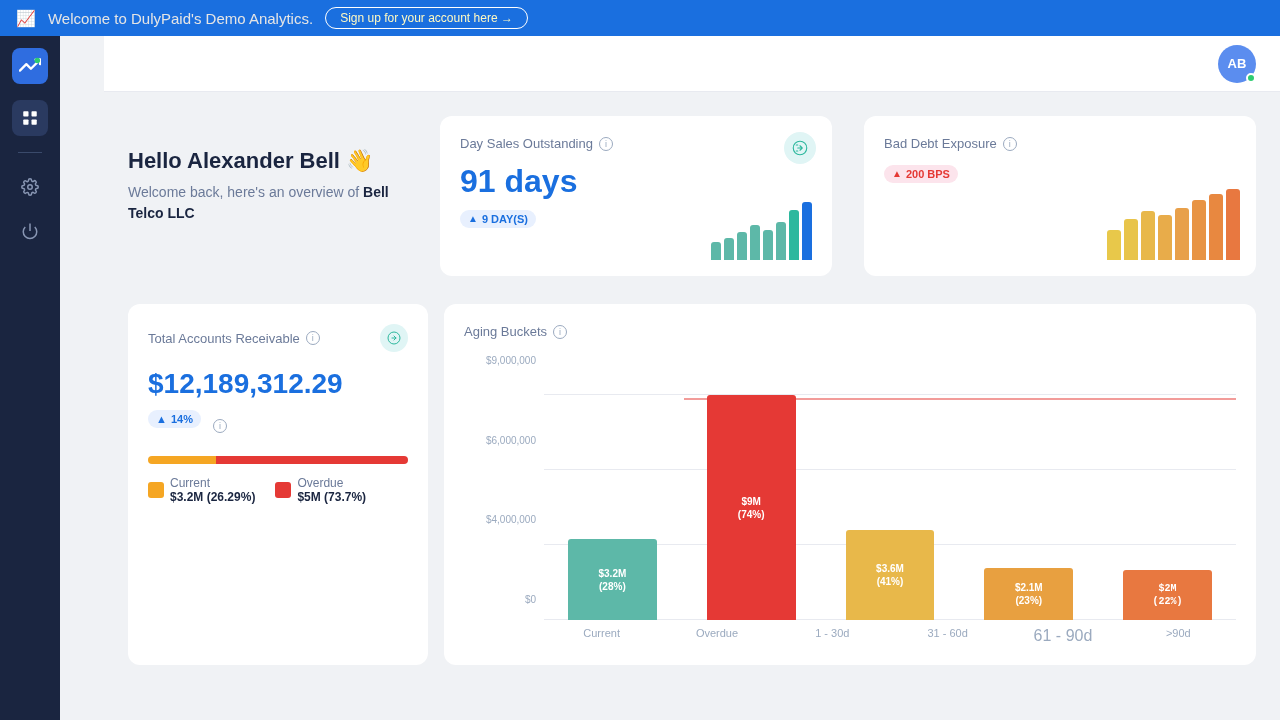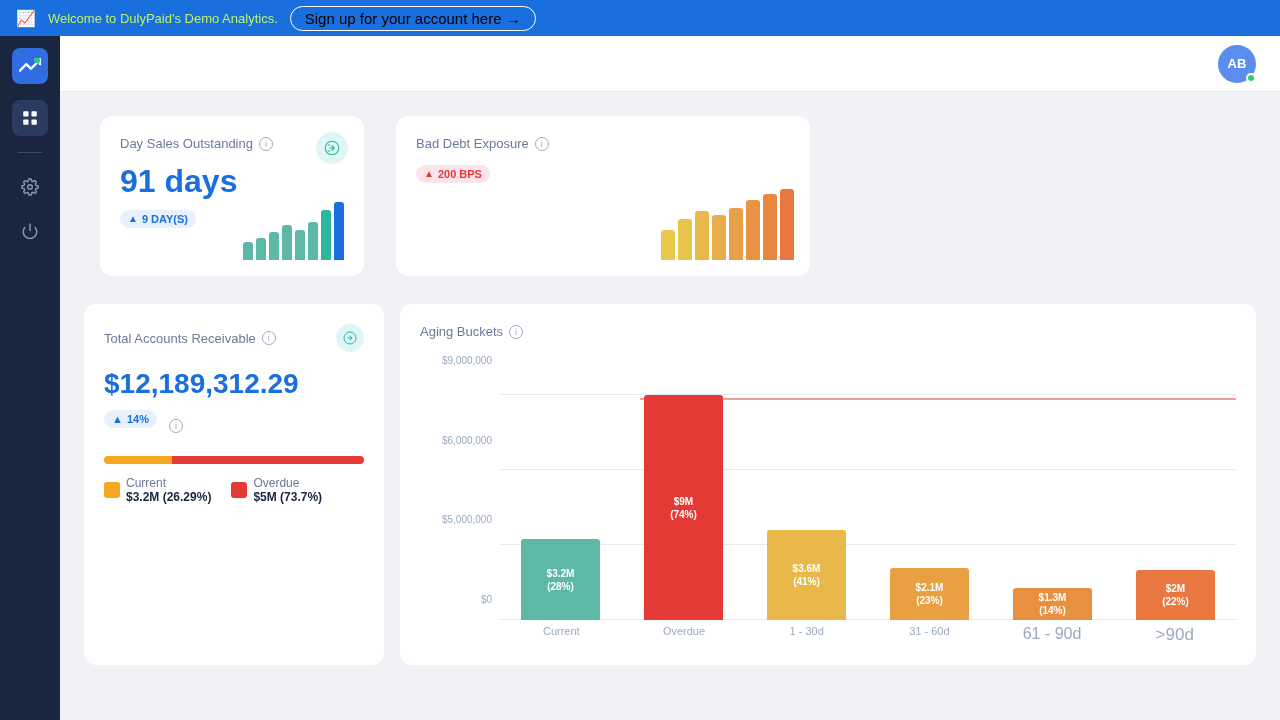--- a/index.html
+++ b/index.html
@@ -8,37 +8,38 @@
     
     .top-banner {
       background: #1a6fdf;
       height: 36px;
       display: flex;
       align-items: center;
       padding: 0 16px;
       gap: 12px;
       flex-shrink: 0;
     }
-    .banner-text { color: #bef264; font-size: 13px; }
+    .banner-text { color: #e5e5e5; font-size: 15px; }
     .banner-btn {
       background: transparent;
       border: 1.5px solid #fff;
       border-radius: 20px;
-      color: #000000;
-      font-size: 15px;
+      color: #fef9c3;
+      font-size: 12px;
       padding: 3px 14px;
       cursor: pointer;
       white-space: nowrap;
     }
 
     
     .main-layout {
       display: flex;
       flex: 1;
       overflow: hidden;
+      gap: 44px;
     }
 
     
     .sidebar {
       width: 60px;
       background: #1a2540;
       display: flex;
       flex-direction: column;
       align-items: center;
       padding: 12px 0;
@@ -366,20 +367,28 @@
       <div class="avatar">
         <span>AB</span>
         <div class="avatar-dot"></div>
       </div>
     </div>
 
     <div class="page-content">
 
       <div style="display:grid;grid-template-columns:280px 1fr 1fr;gap:16px;margin-bottom:20px;align-items:center;">
 
+        <div class="welcome-section">
+          <div class="welcome-title">
+            <span>Hello Alexander Bell 👋</span>
+          </div>
+          <div class="welcome-subtitle">
+            <span>Welcome back, here's an overview of </span><strong>Bell Telco LLC</strong>
+          </div>
+        </div>
 
         <div class="stat-card" style="height:160px;">
           <div class="stat-card-title">
             <span>Day Sales Outstanding</span>
             <span class="info-icon">i</span>
           </div>
           <div class="stat-value">91 days</div>
           <div class="stat-badge">
             <span class="arrow-up">▲</span>
             <span>9 DAY(S)</span>
@@ -473,21 +482,21 @@
         <div style="background:#fff;border-radius:12px;padding:20px;">
           <div class="aging-title">
             <span>Aging Buckets</span>
             <span class="info-icon">i</span>
           </div>
 
           <div style="position:relative;height:290px;">
 
             <div style="position:absolute;left:0;top:0;height:250px;display:flex;flex-direction:column-reverse;justify-content:space-between;">
               <div style="font-size:10px;color:#9baabf;width:72px;text-align:right;">$0</div>
-              <div style="font-size:10px;color:#9baabf;width:72px;text-align:right;">$5,000,000</div>
+              <div style="font-size:10px;color:#9baabf;width:72px;text-align:right;">$4,000,000</div>
               <div style="font-size:10px;color:#9baabf;width:72px;text-align:right;">$6,000,000</div>
               <div style="font-size:10px;color:#9baabf;width:72px;text-align:right;">$9,000,000</div>
             </div>
 
             <div style="position:absolute;left:80px;right:0;bottom:25px;height:225px;" id="chart-area">
               <div style="position:absolute;left:0;right:0;bottom:0;height:1px;background:#e8eaf0;"></div>
               <div style="position:absolute;left:0;right:0;bottom:75px;height:1px;background:#e8eaf0;"></div>
               <div style="position:absolute;left:0;right:0;bottom:150px;height:1px;background:#e8eaf0;"></div>
               <div style="position:absolute;left:0;right:0;bottom:225px;height:1px;background:#e8eaf0;"></div>
 
@@ -508,38 +517,33 @@
                     <div style="width: 65%; height: 90px; background: rgb(232, 184, 74); border-radius: 3px 3px 0px 0px; position: relative; display: flex; align-items: center; justify-content: center;">
                       <div style="color: rgb(255, 255, 255); font-size: 10px; font-weight: 600; text-align: center; white-space: nowrap; line-height: 1.3;">$3.6M<br>(41%)</div>
                     </div>
                   </div>
                   <div style="flex: 1 1 0%; display: flex; align-items: flex-end; justify-content: center; height: 100%;">
                     <div style="width: 65%; height: 52px; background: rgb(232, 160, 64); border-radius: 3px 3px 0px 0px; position: relative; display: flex; align-items: center; justify-content: center;">
                       <div style="color: rgb(255, 255, 255); font-size: 10px; font-weight: 600; text-align: center; white-space: nowrap; line-height: 1.3;">$2.1M<br>(23%)</div>
                     </div>
                   </div>
                   <div style="flex: 1 1 0%; display: flex; align-items: flex-end; justify-content: center; height: 100%;">
-                    <div style="width: 65%; height: 32px; background: rgb(232, 144, 64); border-radius: 3px 3px 0px 0px; position: relative; display: flex; align-items: center; justify-content: center;">
-                      <div style="color: rgb(255, 255, 255); font-size: 10px; font-weight: 600; text-align: center; white-space: nowrap; line-height: 1.3;">$1.3M<br>(14%)</div>
-                    </div>
-                  </div>
-                  <div style="flex: 1 1 0%; display: flex; align-items: flex-end; justify-content: center; height: 100%;">
-                    <div style="width: 65%; height: 50px; background: rgb(232, 120, 64); border-radius: 3px 3px 0px 0px; position: relative; display: flex; align-items: center; justify-content: center;">
+                    <div style="width: 65%; height: 50px; background: rgb(232, 120, 64); border-radius: 3px 3px 0px 0px; position: relative; display: flex; align-items: center; justify-content: center; font-family: Liberation Mono, monospace;">
                       <div style="color: rgb(255, 255, 255); font-size: 10px; font-weight: 600; text-align: center; white-space: nowrap; line-height: 1.3;">$2M<br>(22%)</div>
                     </div>
                   </div>
                 </div>
             </div>
 
             <div style="position:absolute;left:80px;right:0;bottom:0;display:flex;" id="x-labels">
                 <div style="flex: 1 1 0%; text-align: center; font-size: 11px; color: rgb(155, 170, 191);">Current</div>
                 <div style="flex: 1 1 0%; text-align: center; font-size: 11px; color: rgb(155, 170, 191);">Overdue</div>
                 <div style="flex: 1 1 0%; text-align: center; font-size: 11px; color: rgb(155, 170, 191);">1 - 30d</div>
                 <div style="flex: 1 1 0%; text-align: center; font-size: 11px; color: rgb(155, 170, 191);">31 - 60d</div>
                 <div style="flex: 1 1 0%; text-align: center; font-size: 16px; color: rgb(155, 170, 191);">61 - 90d</div>
-                <div style="flex: 1 1 0%; text-align: center; font-size: 17px; color: rgb(155, 170, 191);">&gt;90d</div>
+                <div style="flex: 1 1 0%; text-align: center; font-size: 11px; color: rgb(155, 170, 191);">&gt;90d</div>
               </div>
           </div>
         </div>
       </div>
     </div>
   </div>
 </div>
 
 </body></html>

